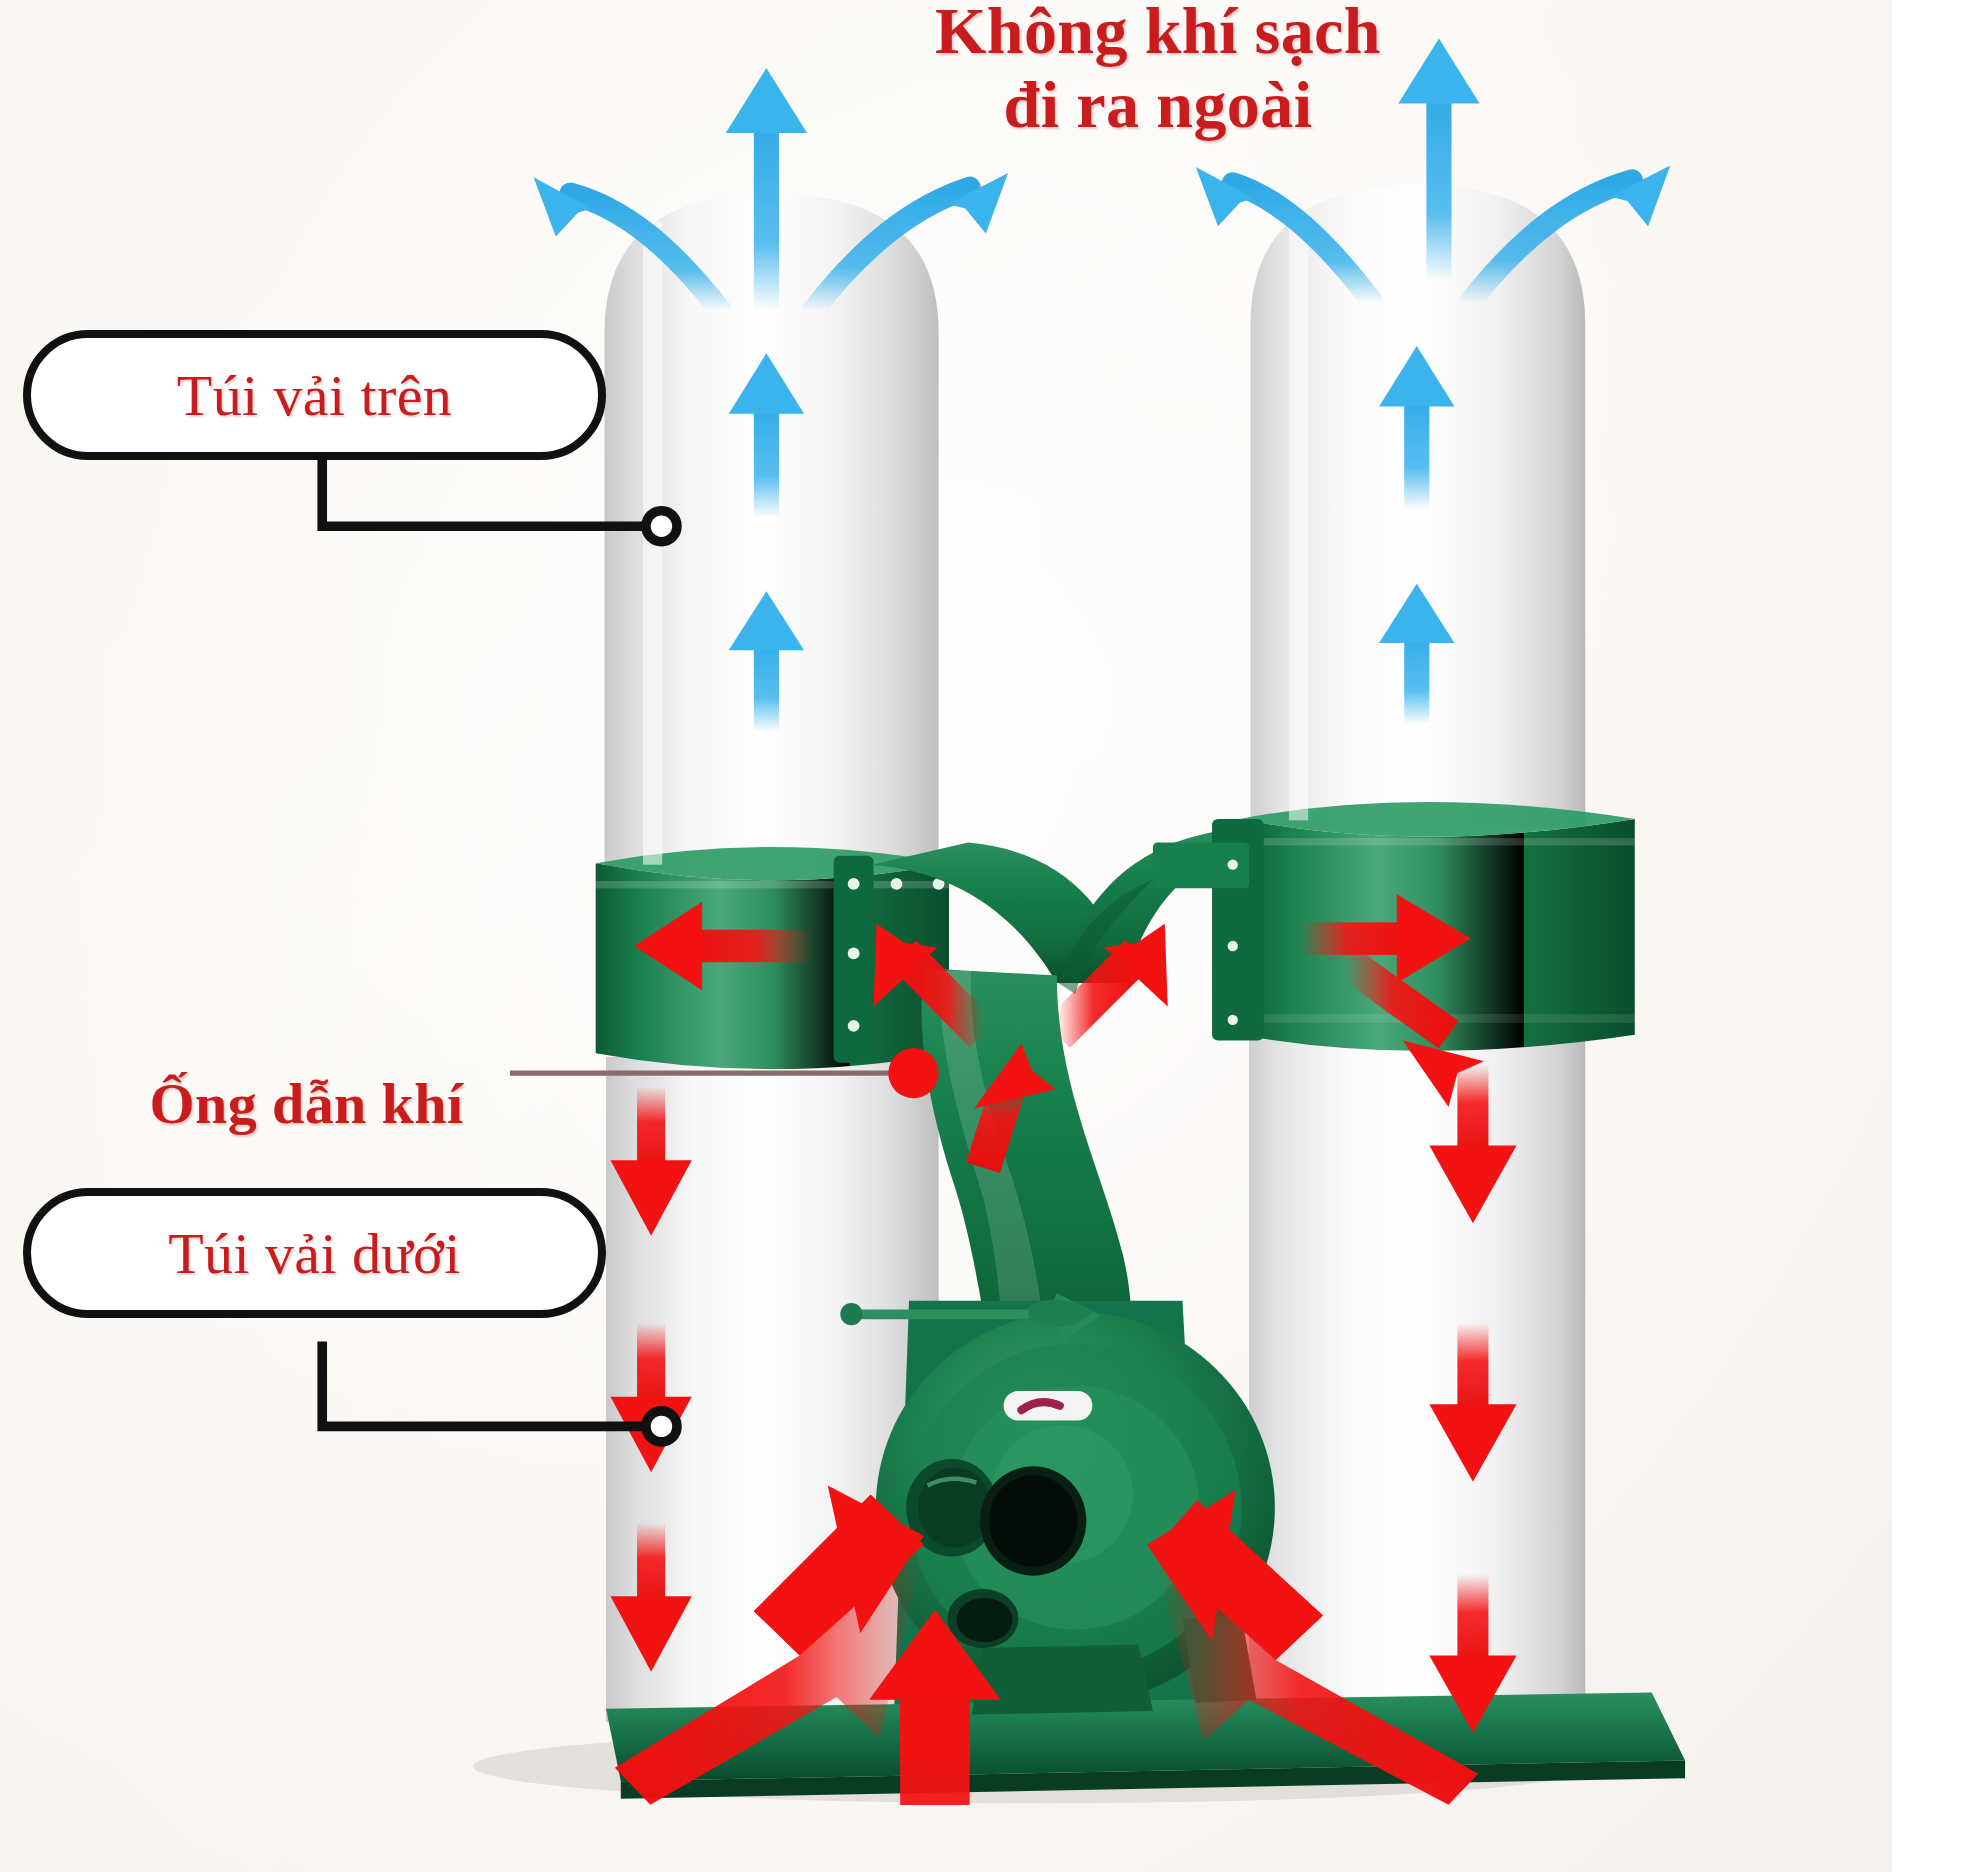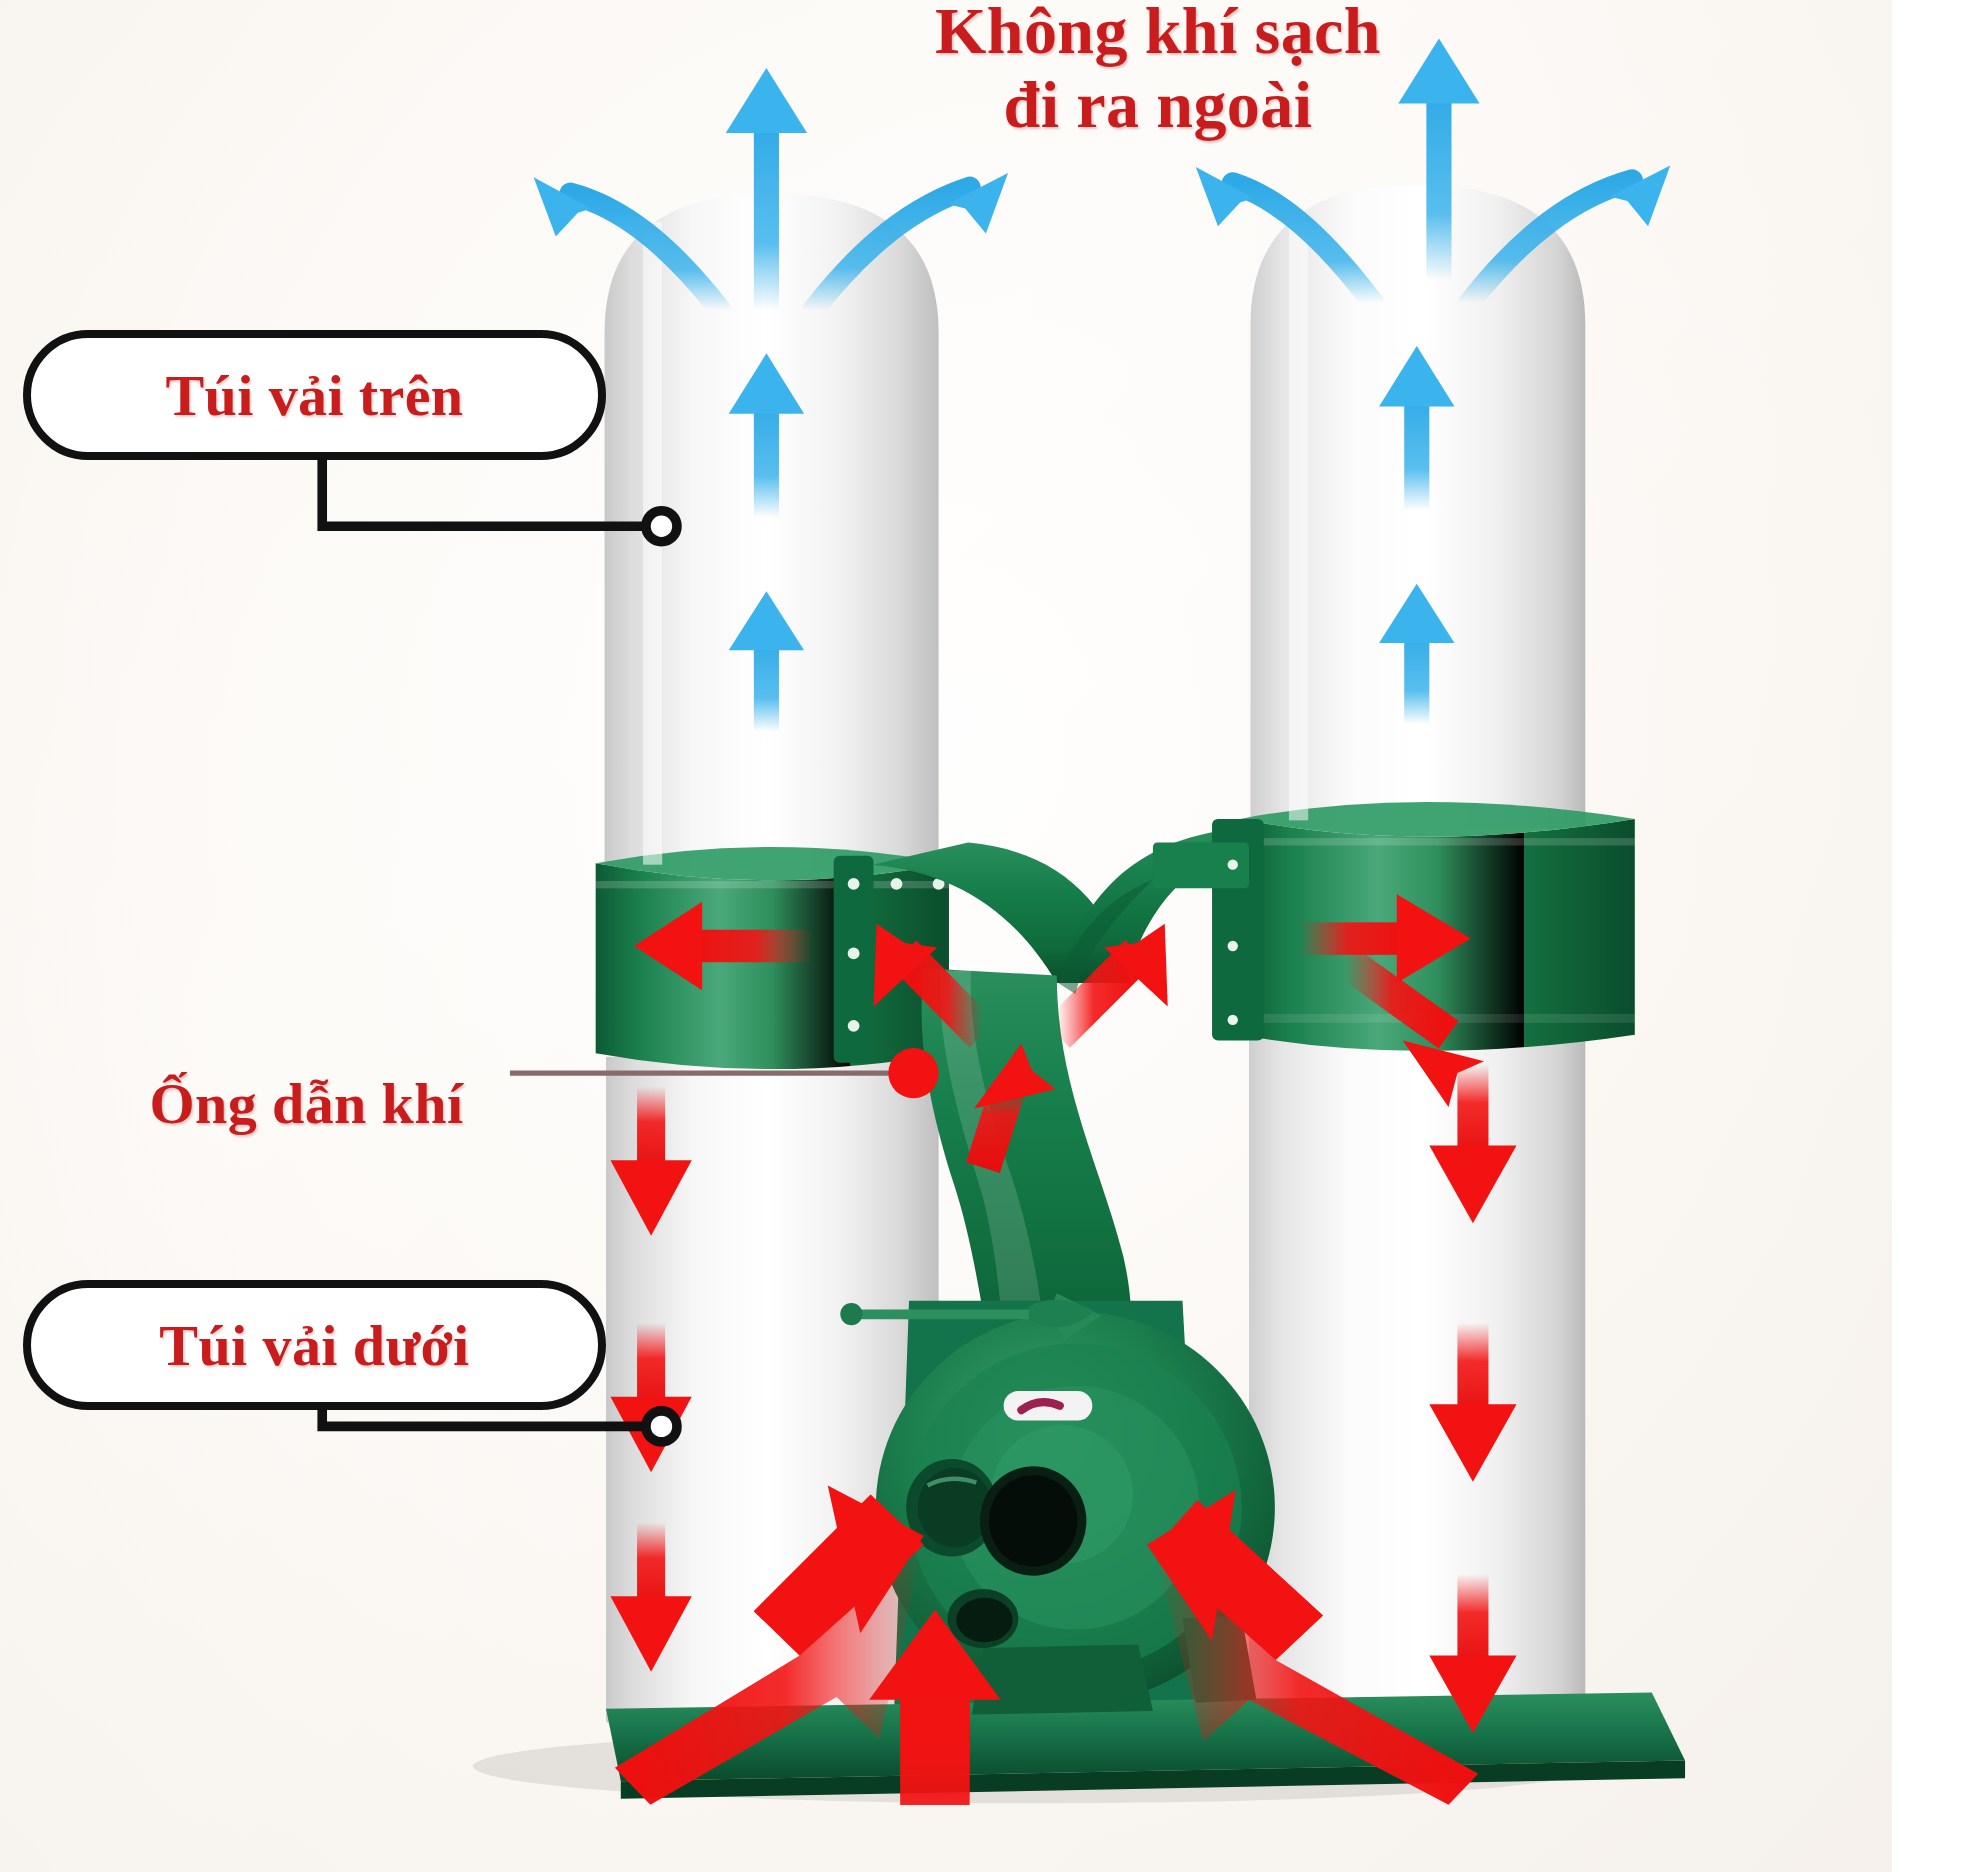--- a/index.html
+++ b/index.html
@@ -64,28 +64,28 @@
     border-radius: 766px;
     background: #ffffff;
     display: flex;
     align-items: center;
     justify-content: center;
     z-index: 9;
     box-sizing: border-box;
   }
   .callout span {
     color: #c91d1d;
-    font-weight: bold;
+    font-weight: normal;
     font-size: 58px;
     letter-spacing: 0.4px;
     text-shadow: 1.5px 2.3px 2.3px rgba(120,20,20,0.20);
     white-space: nowrap;
   }
   #callout-upper { left: 23px; top: 330px; width: 583px; height: 130px; }
-  #callout-lower { left: 23px; top: 1280px; width: 583px; height: 130px; }
+  #callout-lower { left: 23px; top: 1188px; width: 583px; height: 130px; }
 </style>
 </head>
 <body>
 
 <div id="stage">
 
   <svg class="layer" viewBox="0 0 2560 2442" preserveAspectRatio="none">
     <defs>
 
       <linearGradient id="bagShade" x1="0" y1="0" x2="1" y2="0">

